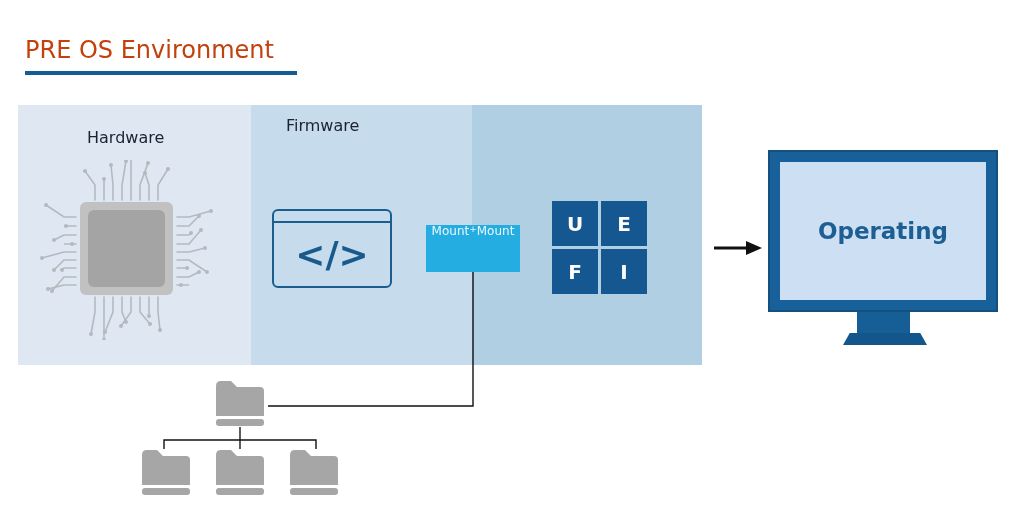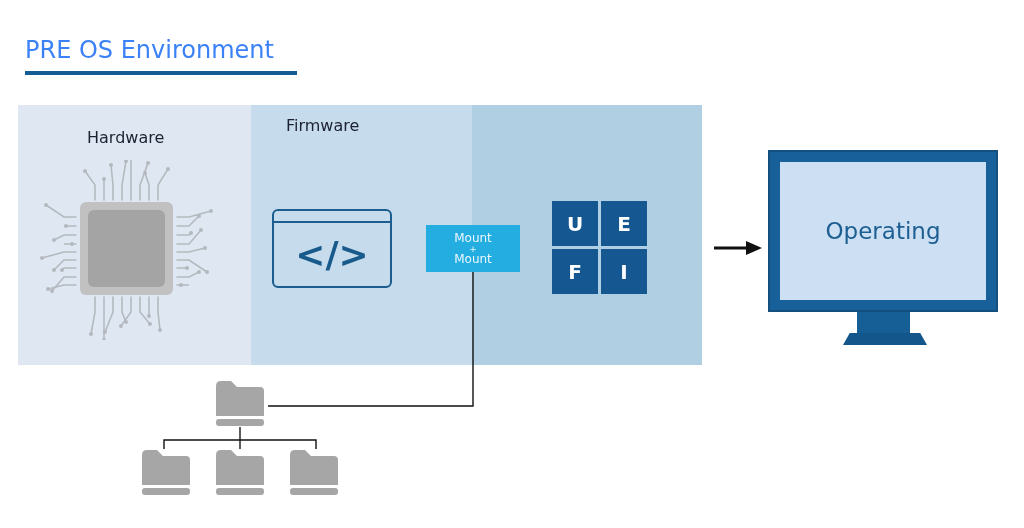--- a/index.html
+++ b/index.html
@@ -3,21 +3,21 @@
 <meta charset="utf-8">
 <style>
   html, body { margin: 0; padding: 0; }
   body {
     width: 1024px; height: 528px; position: relative; overflow: hidden;
     background: #ffffff;
     font-family: "DejaVu Sans", "Liberation Sans", sans-serif;
   }
   .title {
     position: absolute; left: 25px; top: 34px;
-    font-size: 24px; color: #3b82f6; letter-spacing: 0;
+    font-size: 24px; color: #c2410c; letter-spacing: 0;
     line-height: 32px; white-space: nowrap;
   }
   .title-underline {
     position: absolute; left: 25px; top: 71px; width: 272px; height: 4px;
     background: #145d93;
   }
   .panel { position: absolute; top: 105px; height: 260px; }
   .panel-hw { left: 18px; width: 233px; background: #dfe8f2; }
   .panel-fw { left: 251px; width: 221px; background: #c6dbeb; }
   .panel-uefi { left: 472px; width: 230px; background: #b1cfe2; }
@@ -38,21 +38,21 @@
   }
   .code-box .glyph {
     position: absolute; left: 0; right: 0; top: 20px; text-align: center;
     font-size: 36px; font-weight: bold; color: #195a8d; line-height: 48px;
     font-family: "DejaVu Sans", sans-serif;
   }
 
   .mount-box {
     position: absolute; left: 426px; top: 225px; width: 94px; height: 47px;
     background: #23ade0; color: #eaf7fd; text-align: center;
-    font-size: 12px; line-height: 13px; display: flex; flex-direction: column;
+    font-size: 12px; line-height: 13px; display: flex; 
     justify-content: center;
   }
   .mount-box .plus { font-size: 9px; line-height: 8px; }
 
   .uefi-grid {
     position: absolute; left: 552px; top: 201px; width: 95px; height: 93px;
     display: grid; grid-template-columns: 46px 46px; grid-template-rows: 45px 45px;
     gap: 3px;
   }
   .uefi-cell {
@@ -62,21 +62,21 @@
 
   .arrow-svg { position: absolute; left: 712px; top: 238px; width: 52px; height: 20px; }
 
   .monitor {
     position: absolute; left: 768px; top: 150px; width: 230px; height: 162px;
     background: #17609a; box-sizing: border-box; border: 2px solid #13507f;
   }
   .monitor .screen {
     position: absolute; left: 10px; top: 10px; right: 10px; bottom: 10px;
     background: #cddff2; display: flex; align-items: center; justify-content: center;
-    text-align: center; color: #1d5f92; font-weight: normal; font-size: 23px; line-height: 31px;
+    text-align: center; color: #1d5f92; font-weight: bold; font-size: 23px; line-height: 31px;
   }
   .monitor-neck {
     position: absolute; left: 857px; top: 312px; width: 53px; height: 21px; background: #155e96;
   }
   .monitor-base {
     position: absolute; left: 843px; top: 333px; width: 84px; height: 12px; background: #13568b;
     clip-path: polygon(8% 0, 92% 0, 100% 100%, 0 100%);
   }
 
   .connector-svg { position: absolute; left: 0; top: 0; width: 1024px; height: 528px; pointer-events: none; }

